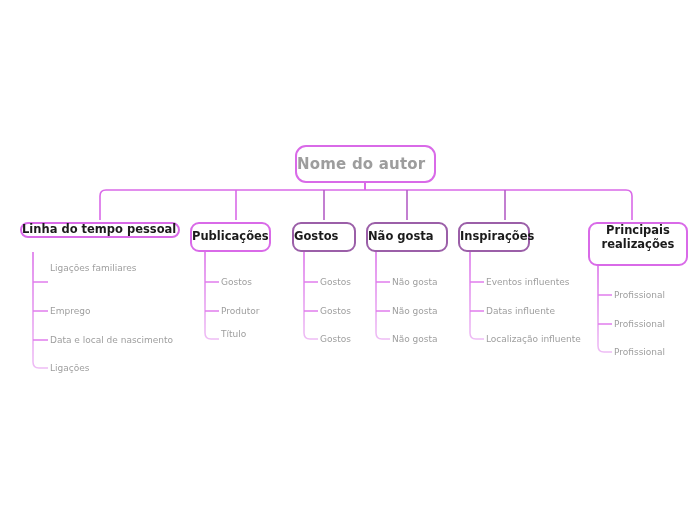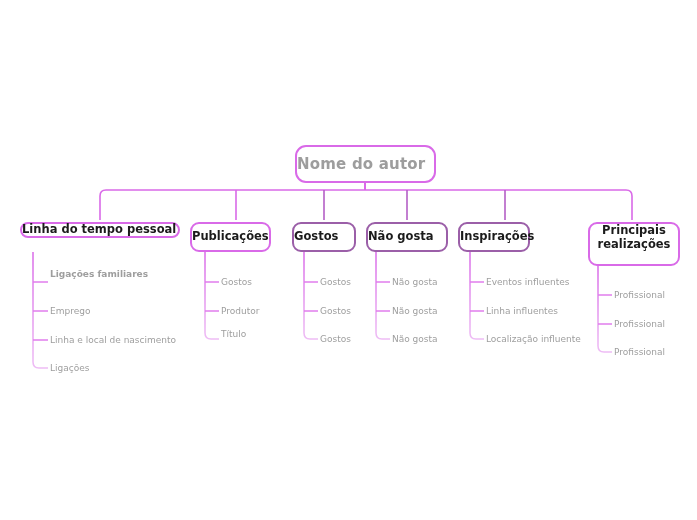--- a/index.html
+++ b/index.html
@@ -130,43 +130,43 @@
   </div>
 
   <div class="node node-branch muted" style="left:366px; top:222px; width:82px; height:30px;">
     <span>Não gosta</span>
   </div>
 
   <div class="node node-branch muted" style="left:458px; top:222px; width:72px; height:30px;">
     <span>Inspirações</span>
   </div>
 
-  <div class="node node-branch" style="left:588px; top:222px; width:92px; height:44px; flex-direction:column;">
+  <div class="node node-branch" style="left:588px; top:222px; width:100px; height:44px; flex-direction:column;">
     <span>Principais</span>
     <span>realizações</span>
   </div>
 
-  <div class="leaf" style="left:50px; top:270px;font-weight:bold;">Ligações familiares</div>
+  <div class="leaf" style="left:50px; top:264px;">Ligações familiares</div>
   <div class="leaf" style="left:50px; top:307px;">Emprego</div>
-  <div class="leaf" style="left:50px; top:336px;">Linha e local de nascimento</div>
+  <div class="leaf" style="left:50px; top:336px;">Data e local de nascimento</div>
   <div class="leaf" style="left:50px; top:364px;">Ligações</div>
 
   <div class="leaf" style="left:221px; top:278px;">Gostos</div>
   <div class="leaf" style="left:221px; top:307px;">Produtor</div>
   <div class="leaf" style="left:221px; top:330px;">Título</div>
 
   <div class="leaf" style="left:320px; top:278px;">Gostos</div>
   <div class="leaf" style="left:320px; top:307px;">Gostos</div>
   <div class="leaf" style="left:320px; top:335px;">Gostos</div>
 
   <div class="leaf" style="left:392px; top:278px;">Não gosta</div>
   <div class="leaf" style="left:392px; top:307px;">Não gosta</div>
   <div class="leaf" style="left:392px; top:335px;">Não gosta</div>
 
   <div class="leaf" style="left:486px; top:278px;">Eventos influentes</div>
-  <div class="leaf" style="left:486px; top:307px;">Linha influentes</div>
+  <div class="leaf" style="left:486px; top:307px;">Datas influente</div>
   <div class="leaf" style="left:486px; top:335px;">Localização influente</div>
 
   <div class="leaf" style="left:614px; top:291px;">Profissional</div>
   <div class="leaf" style="left:614px; top:320px;">Profissional</div>
   <div class="leaf" style="left:614px; top:348px;">Profissional</div>
 
 </div>
 
 </body></html>

